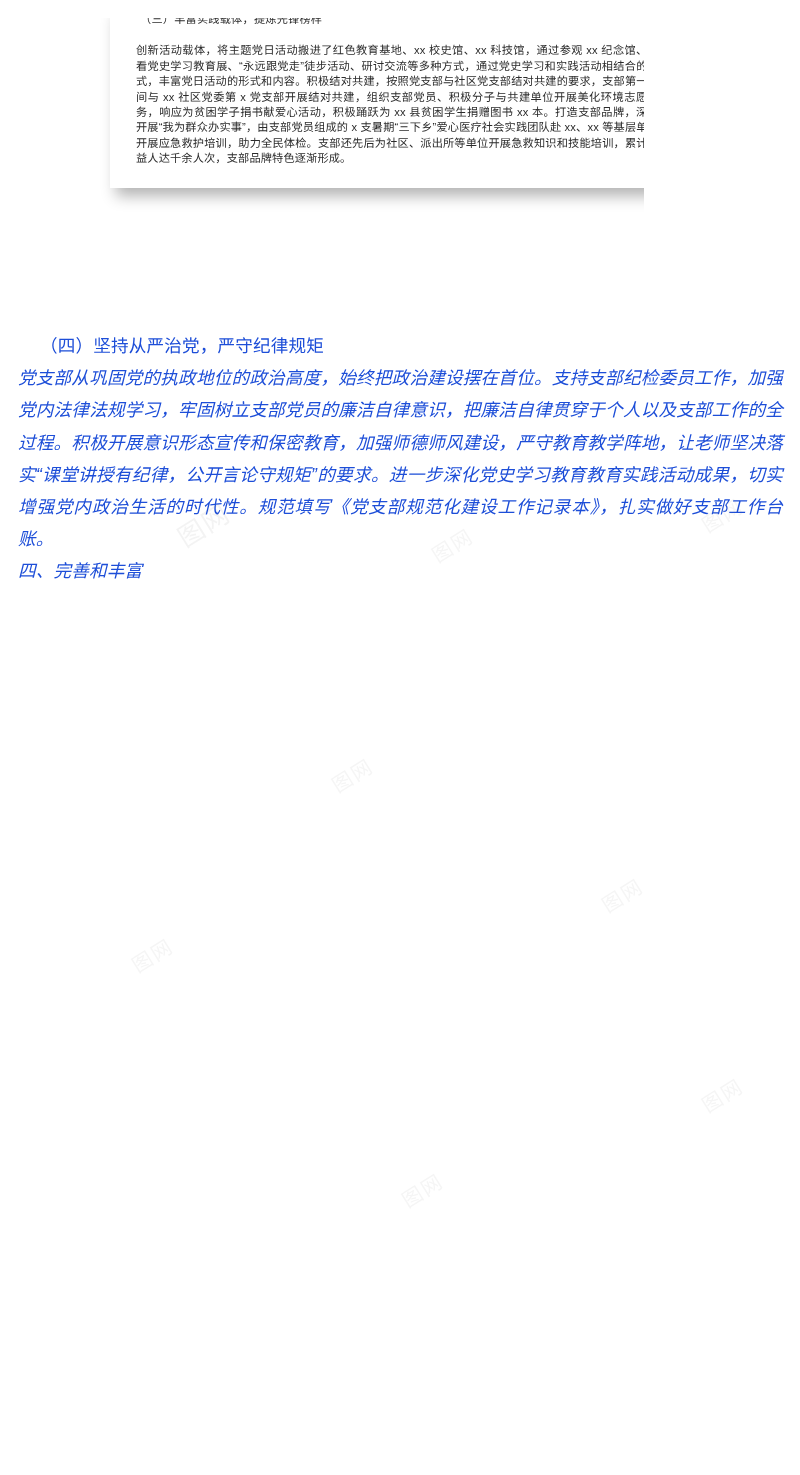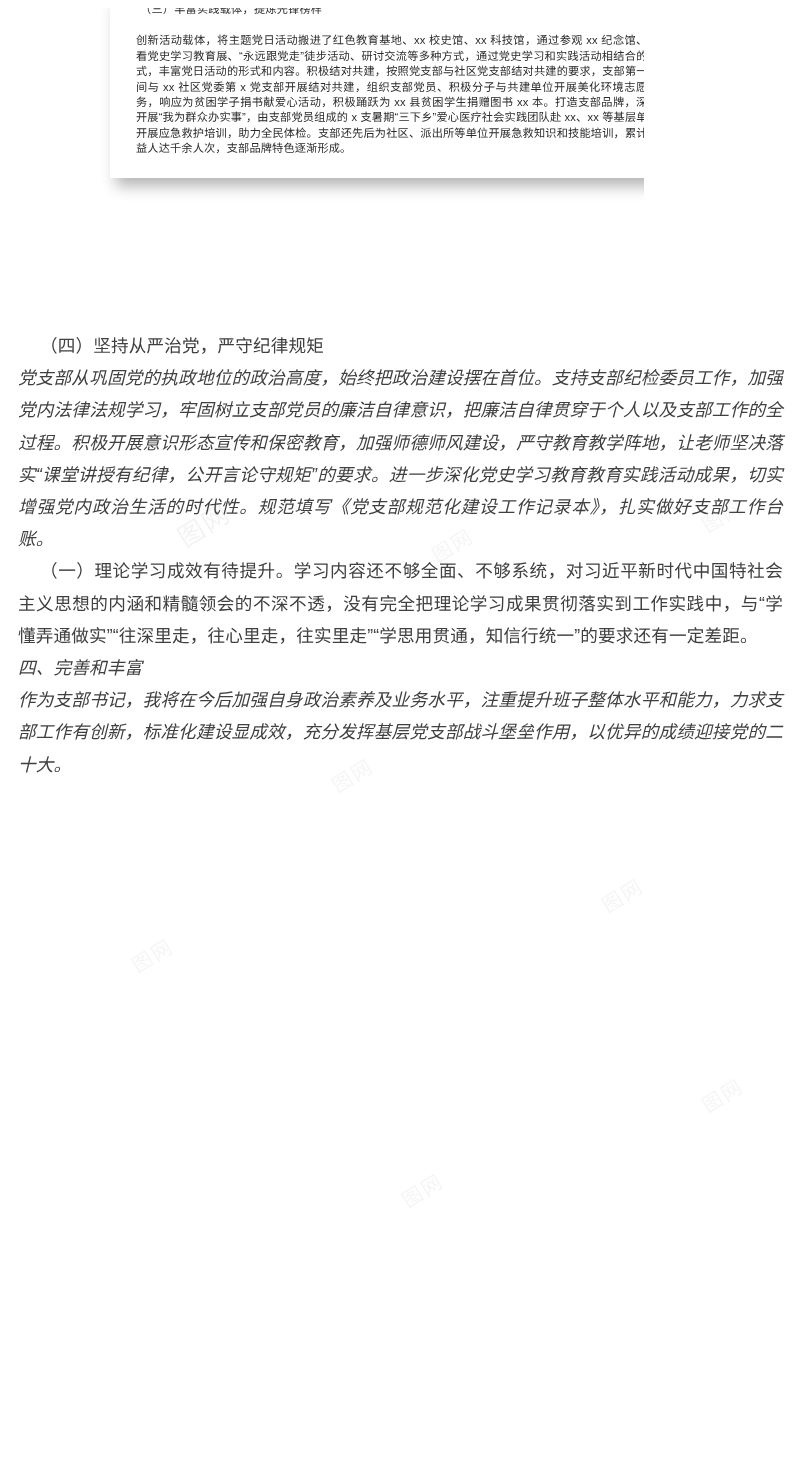--- a/index.html
+++ b/index.html
@@ -14,21 +14,21 @@
     font-family: "Liberation Sans", "DejaVu Sans", sans-serif;
     color: #2b2b2b;
     overflow: hidden;
     position: relative;
   }
 
   
   .card-region {
     position: absolute;
     left: 0;
-    top: 8px;
+    top: 18px;
     width: 644px;
     height: 200px;
     overflow: hidden;
   }
   .doc-card {
     position: absolute;
     left: 110px;
     top: -10px;
     width: 575px;
     height: 180px;
@@ -63,21 +63,21 @@
     position: absolute;
     left: 18px;
     top: 330px;
     width: 765px;
   }
   .doc-main p {
     margin: 0;
     font-size: 17.6px;
     line-height: 32.2px;
     letter-spacing: 0.15px;
-    color: #404040;
+    color: #1d4ed8;
     text-align: justify;
     text-justify: inter-ideograph;
   }
   .doc-main p.indent {
     text-indent: 22px;
   }
   .doc-main p.flush {
     text-indent: 0;
     font-style: italic;
   }
@@ -107,23 +107,21 @@
 <div class="card-region">
   <div class="doc-card">
     <p class="card-heading">（三）丰富实践载体，提炼先锋榜样</p>
     <p class="card-body">创新活动载体，将主题党日活动搬进了红色教育基地、xx 校史馆、xx 科技馆，通过参观 xx 纪念馆、观看党史学习教育展、“永远跟党走”徒步活动、研讨交流等多种方式，通过党史学习和实践活动相结合的方式，丰富党日活动的形式和内容。积极结对共建，按照党支部与社区党支部结对共建的要求，支部第一时间与 xx 社区党委第 x 党支部开展结对共建，组织支部党员、积极分子与共建单位开展美化环境志愿服务，响应为贫困学子捐书献爱心活动，积极踊跃为 xx 县贫困学生捐赠图书 xx 本。打造支部品牌，深入开展“我为群众办实事”，由支部党员组成的 x 支暑期“三下乡”爱心医疗社会实践团队赴 xx、xx 等基层单位开展应急救护培训，助力全民体检。支部还先后为社区、派出所等单位开展急救知识和技能培训，累计受益人达千余人次，支部品牌特色逐渐形成。</p>
   </div>
 </div>
 
 <div class="doc-main">
   <p class="indent">（四）坚持从严治党，严守纪律规矩</p>
   <p class="flush">党支部从巩固党的执政地位的政治高度，始终把政治建设摆在首位。支持支部纪检委员工作，加强党内法律法规学习，牢固树立支部党员的廉洁自律意识，把廉洁自律贯穿于个人以及支部工作的全过程。积极开展意识形态宣传和保密教育，加强师德师风建设，严守教育教学阵地，让老师坚决落实“课堂讲授有纪律，公开言论守规矩”的要求。进一步深化党史学习教育教育实践活动成果，切实增强党内政治生活的时代性。规范填写《党支部规范化建设工作记录本》，扎实做好支部工作台账。</p>
-  <p class="indent">（一）理论学习成效有待提升。学习内容还不够全面、不够系统，对习近平新时代中国特社会主义思想的内涵和精髓领会的不深不透，没有完全把理论学习成果贯彻落实到工作实践中，与“学懂弄通做实”“往深里走，往心里走，往实里走”“学思用贯通，知信行统一”的要求还有一定差距。</p>
   <p class="flush">四、完善和丰富</p>
-  <p class="flush">作为支部书记，我将在今后加强自身政治素养及业务水平，注重提升班子整体水平和能力，力求支部工作有创新，标准化建设显成效，充分发挥基层党支部战斗堡垒作用，以优异的成绩迎接党的二十大。</p>
 </div>
 
 <div class="watermark-layer">
   <span class="wm" style="left:175px; top:505px;">图网</span>
   <span class="wm wm-b" style="left:700px; top:500px;">图网</span>
   <span class="wm wm-b" style="left:430px; top:530px;">图网</span>
   <span class="wm wm-b" style="left:330px; top:760px;">图网</span>
   <span class="wm wm-b" style="left:600px; top:880px;">图网</span>
   <span class="wm wm-b" style="left:130px; top:940px;">图网</span>
   <span class="wm wm-b" style="left:400px; top:1175px;">图网</span>

